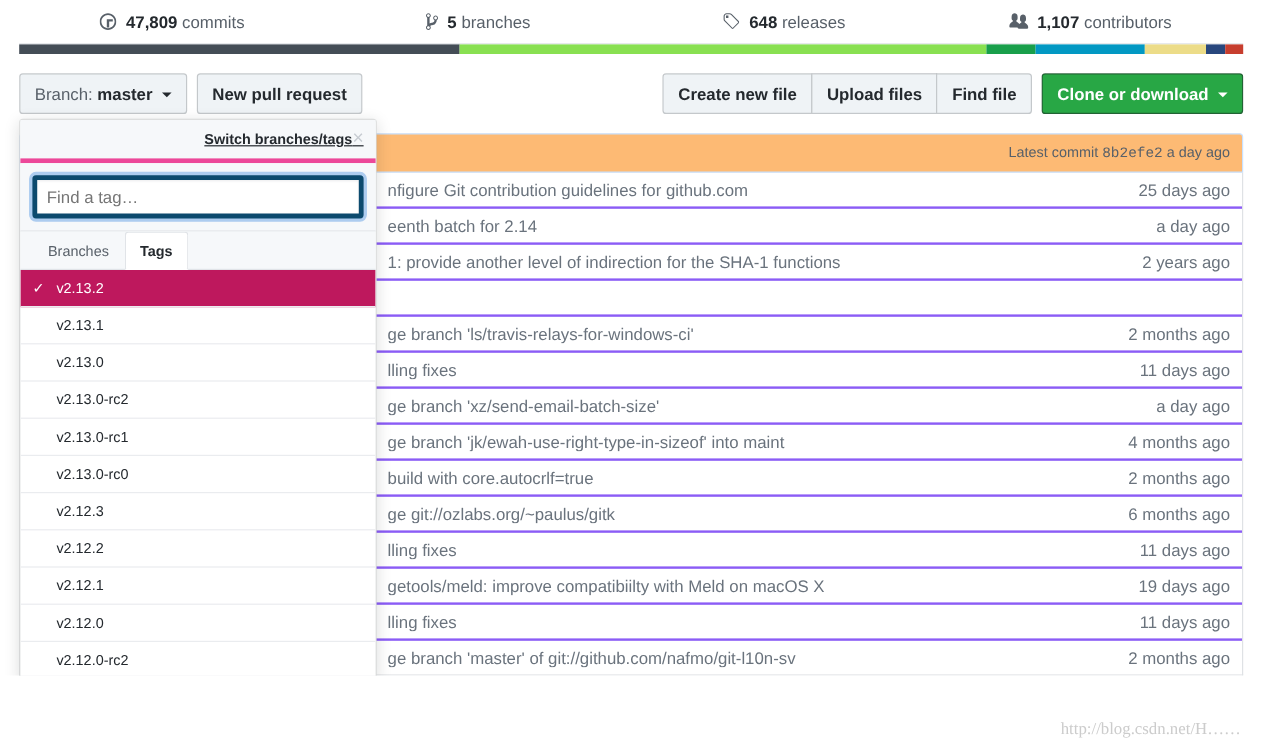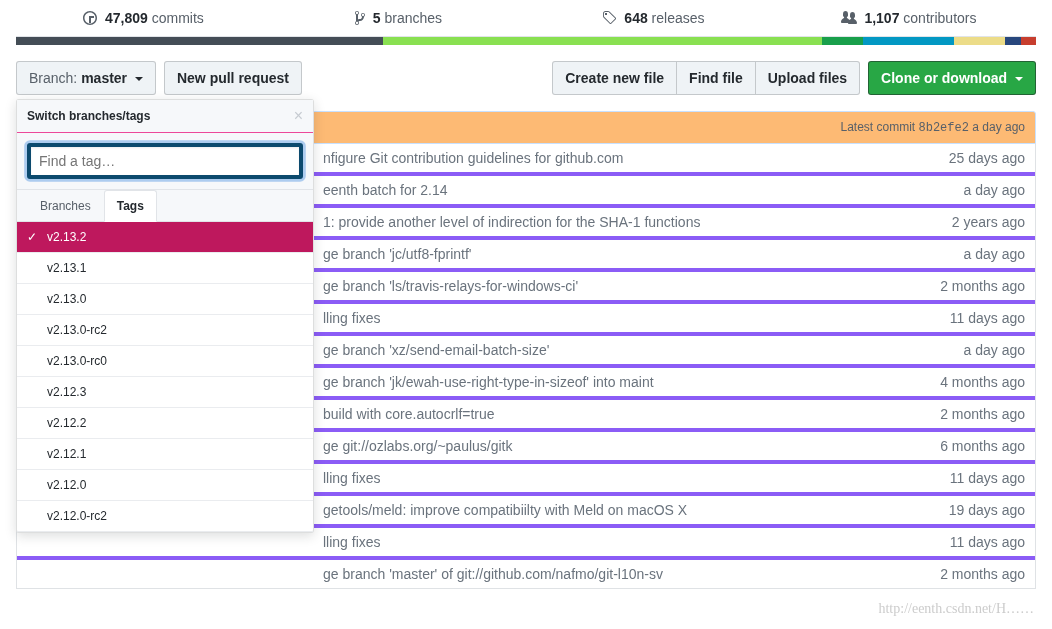--- a/index.html
+++ b/index.html
@@ -34,21 +34,21 @@
     .btn-group .btn:first-child { border-radius: 3px 0 0 3px; margin-left: 17px; }
     .btn-group .btn:last-child { border-radius: 0 3px 3px 0; }
     .btn-primary { background: #28a745; color: #fff; border-color: rgba(27,31,35,0.5); }
     .branch-btn { font-weight: 400; }
     .branch-btn .label { color: #586069; }
     .branch-btn strong { font-weight: 600; }
     .caret { display: inline-block; width: 0; height: 0; border: 4px solid transparent; border-top-color: currentColor; margin-left: 4px; vertical-align: -2px; }
     
     
     .branch-selector { position: absolute; top: 54px; left: 0; width: 298px; background: #fff; border: 1px solid rgba(27,31,35,0.15); border-radius: 3px; box-shadow: 0 3px 12px rgba(27,31,35,0.15); z-index: 100; }
-    .selector-header { display: flex; justify-content: space-between; align-items: center; padding: 8px 10px; background: #f6f8fa; border-bottom: 1px solid #ec4899; }
+    .selector-header { display: flex; justify-content: flex-end; align-items: center; padding: 8px 10px; background: #f6f8fa; border-bottom: 4px solid #ec4899; text-decoration: underline; }
     .selector-header .title { font-size: 12px; font-weight: 600; color: #24292e; }
     .selector-header .close { color: #c6cbd1; cursor: pointer; font-size: 16px; line-height: 1; }
     .selector-filter { padding: 10px; background: #f6f8fa; border-bottom: 1px solid #e1e4e8; }
     .selector-filter input { width: 100%; padding: 6px 8px; font-size: 14px; border: 4px solid #0c4a6e; border-radius: 3px; box-shadow: inset 0 1px 2px rgba(27,31,35,0.075), 0 0 0 0.2em rgba(3,102,214,0.3); outline: none; }
     .selector-tabs { display: flex; background: #f6f8fa; border-bottom: 1px solid #e1e4e8; padding: 0 10px; }
     .selector-tab { padding: 8px 12px; font-size: 12px; color: #586069; cursor: pointer; border: 1px solid transparent; margin-bottom: -1px; }
     .selector-tab.active { color: #24292e; font-weight: 600; background: #fff; border-color: #e1e4e8 #e1e4e8 #fff; border-radius: 3px 3px 0 0; }
     .selector-list { max-height: 400px; overflow-y: auto; }
     .selector-item { padding: 8px 8px 8px 30px; font-size: 12px; color: #24292e; cursor: pointer; border-bottom: 1px solid #eaecef; }
     .selector-item.selected { background: #be185d; color: #fff; position: relative; }
@@ -56,21 +56,21 @@
     .selector-list::-webkit-scrollbar { width: 10px; }
     .selector-list::-webkit-scrollbar-track { background: #f1f1f1; }
     .selector-list::-webkit-scrollbar-thumb { background: #959595; border-radius: 2px; }
     
     
     .commit-bar { background: #fdba74; border: 1px solid #c8e1ff; border-radius: 3px 3px 0 0; padding: 8px 10px; text-align: right; font-size: 12px; color: #586069; }
     .commit-bar code { font-family: SFMono-Regular, Consolas, "Liberation Mono", Menlo, monospace; color: #586069; }
     
     
     .file-list { border: 1px solid #dfe2e5; border-top: none; }
-    .file-row { display: flex; align-items: center; padding: 6px 10px; border-top: 4px solid #8b5cf6; font-size: 14px; }
+    .file-row { display: flex; align-items: center; padding: 6px 10px; border-top: 2px solid #8b5cf6; font-size: 14px; }
     .file-row:first-child { border-top: none; }
     .file-msg { flex: 1; color: #6a737d; overflow: hidden; text-overflow: ellipsis; white-space: nowrap; padding-left: 296px; }
     .file-time { color: #6a737d; font-size: 14px; white-space: nowrap; padding-left: 16px; margin-left: 37px; }
     
     .watermark { position: fixed; bottom: 12px; right: 18px; color: #ccc; font-size: 14px; font-family: serif; pointer-events: none; }
   </style>
 </head>
 <body>
 
 <div class="container">
@@ -121,22 +121,22 @@
       <button class="btn branch-btn">
         <span class="label">Branch:</span>
         <strong>master</strong>
         <span class="caret"></span>
       </button>
       <button class="btn">New pull request</button>
     </div>
     <div class="toolbar-right">
       <div class="btn-group">
         <button class="btn">Create new file</button>
+        <button class="btn">Upload files</button>
         <button class="btn">Find file</button>
-        <button class="btn">Upload files</button>
       </div>
       <button class="btn btn-primary" style="margin-left:8px;">
         <span>Clone or download</span>
         <span class="caret"></span>
       </button>
     </div>
 
     <div class="branch-selector">
       <div class="selector-header">
         <span class="title">Switch branches/tags</span>
@@ -147,20 +147,21 @@
       </div>
       <div class="selector-tabs">
         <div class="selector-tab">Branches</div>
         <div class="selector-tab active">Tags</div>
       </div>
       <div class="selector-list">
         <div class="selector-item selected">v2.13.2</div>
         <div class="selector-item">v2.13.1</div>
         <div class="selector-item">v2.13.0</div>
         <div class="selector-item">v2.13.0-rc2</div>
+        <div class="selector-item">v2.13.0-rc1</div>
         <div class="selector-item">v2.13.0-rc0</div>
         <div class="selector-item">v2.12.3</div>
         <div class="selector-item">v2.12.2</div>
         <div class="selector-item">v2.12.1</div>
         <div class="selector-item">v2.12.0</div>
         <div class="selector-item">v2.12.0-rc2</div>
       </div>
     </div>
   </div>
 
@@ -177,21 +178,20 @@
       </div>
     <div class="file-row">
         <span class="file-msg">eenth batch for 2.14</span>
         <span class="file-time">a day ago</span>
       </div>
     <div class="file-row">
         <span class="file-msg">1: provide another level of indirection for the SHA-1 functions</span>
         <span class="file-time">2 years ago</span>
       </div>
     <div class="file-row">
-        <span class="file-msg">ge branch 'jc/utf8-fprintf'</span>
         <span class="file-time">a day ago</span>
       </div>
     <div class="file-row">
         <span class="file-msg">ge branch 'ls/travis-relays-for-windows-ci'</span>
         <span class="file-time">2 months ago</span>
       </div>
     <div class="file-row">
         <span class="file-msg">lling fixes</span>
         <span class="file-time">11 days ago</span>
       </div>
@@ -223,13 +223,13 @@
         <span class="file-msg">lling fixes</span>
         <span class="file-time">11 days ago</span>
       </div>
     <div class="file-row">
         <span class="file-msg">ge branch 'master' of git://github.com/nafmo/git-l10n-sv</span>
         <span class="file-time">2 months ago</span>
       </div>
   </div>
 </div>
 
-<div class="watermark">http://eenth.csdn.net/H……</div>
+<div class="watermark">http://blog.csdn.net/H……</div>
 
 </body></html>

